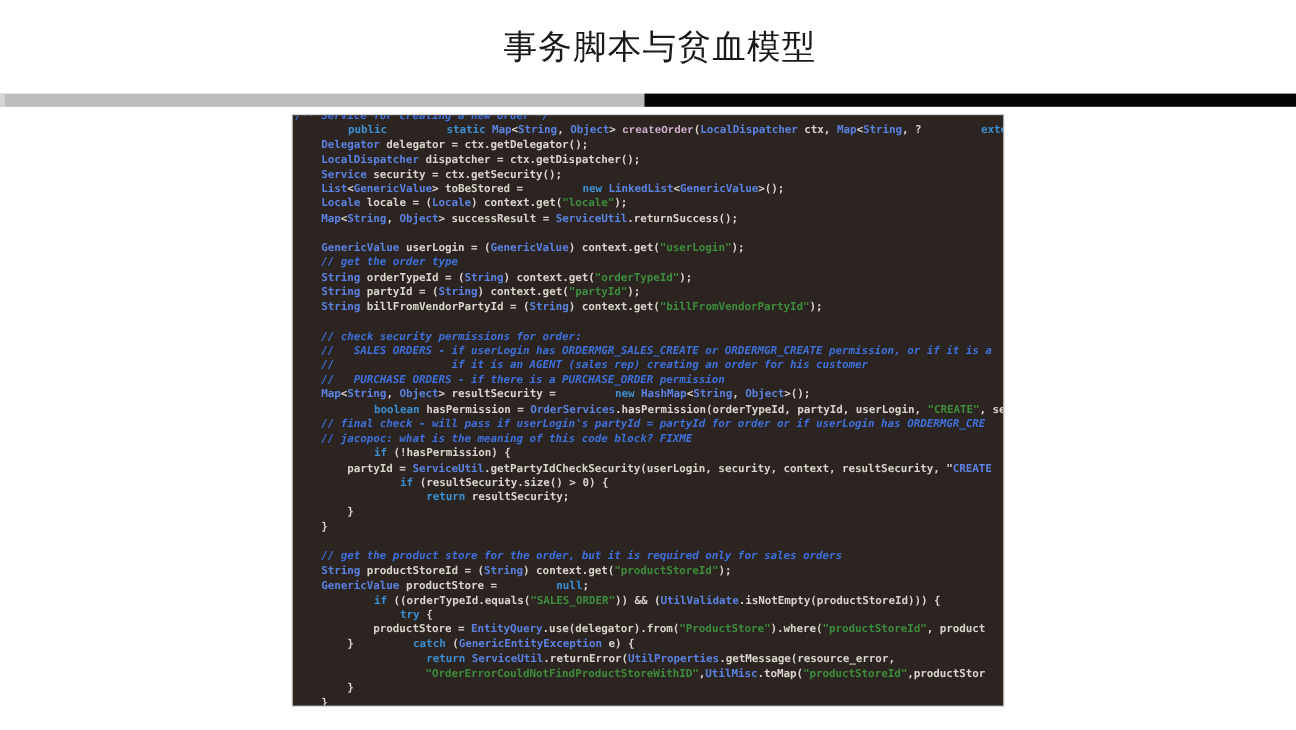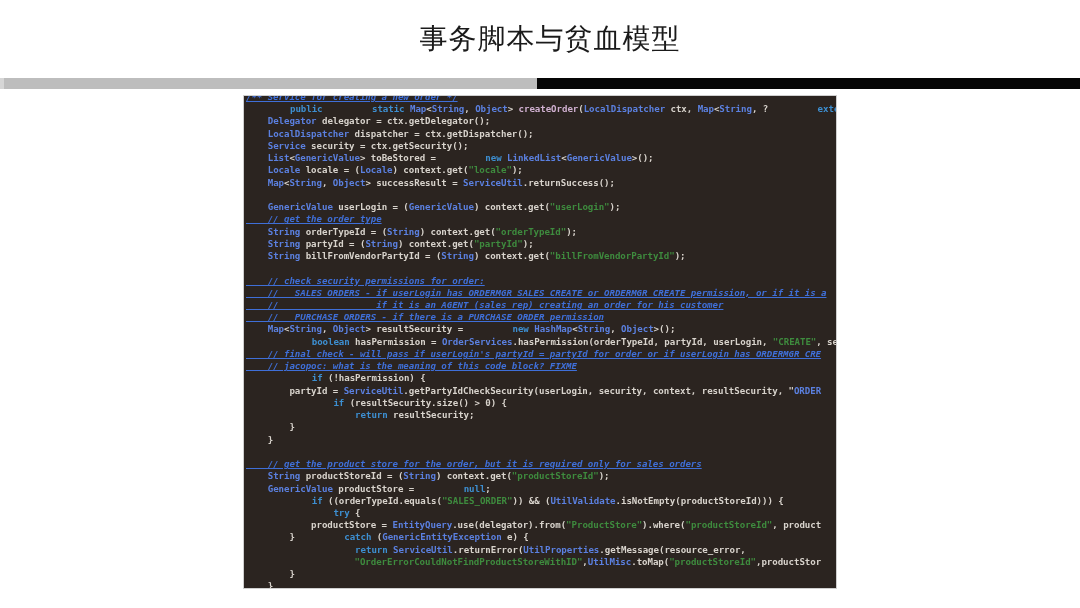--- a/index.html
+++ b/index.html
@@ -98,25 +98,25 @@
     margin: 0;
     padding: 0 0 0 2px;
     font-family: "DejaVu Sans Mono", "Liberation Mono", monospace;
     font-size: 9.1px;
     line-height: 12.23px;
     color: #d8d3cc;
     white-space: pre;
     font-weight: bold;
     letter-spacing: -0.05px;
   }
-  pre.code .cm  { color: #3f6fd8; font-style: italic; text-decoration: underline; }        
+  pre.code .cm  { color: #3f6fd8; font-style: italic; }        
   pre.code .kw  { color: #3d8fd1; font-weight: bold; margin-left: 44px; }          
   pre.code .ty  { color: #5b80e0; font-weight: bold; }          
   pre.code .st  { color: #3e8b3e; }                             
-  pre.code .fn  { color: #d0b0d0; font-weight: bold; }                             
+  pre.code .fn  { color: #d0b0d0; font-weight: bold; font-family: Liberation Mono, monospace; }                             
 
   
   .page-bottom-edge {
     position: absolute;
     left: 0;
     bottom: 0;
     width: 1080px;
     height: 2px;
     background: #ffffff;
   }
@@ -155,21 +155,21 @@
 
 <span class="cm">    // check security permissions for order:</span>
 <span class="cm">    //   SALES ORDERS - if userLogin has ORDERMGR_SALES_CREATE or ORDERMGR_CREATE permission, or if it is a</span>
 <span class="cm">    //                  if it is an AGENT (sales rep) creating an order for his customer</span>
 <span class="cm">    //   PURCHASE ORDERS - if there is a PURCHASE_ORDER permission</span>
     <span class="ty">Map</span>&lt;<span class="ty">String</span>, <span class="ty">Object</span>&gt; resultSecurity = <span class="kw">new</span> <span class="ty">HashMap</span>&lt;<span class="ty">String</span>, <span class="ty">Object</span>&gt;();
     <span class="kw">boolean</span> hasPermission = <span class="ty">OrderServices</span>.hasPermission(orderTypeId, partyId, userLogin, <span class="st">"CREATE"</span>, security
 <span class="cm">    // final check - will pass if userLogin's partyId = partyId for order or if userLogin has ORDERMGR_CRE</span>
 <span class="cm">    // jacopoc: what is the meaning of this code block? FIXME</span>
     <span class="kw">if</span> (!hasPermission) {
-        partyId = <span class="ty">ServiceUtil</span>.getPartyIdCheckSecurity(userLogin, security, context, resultSecurity, "<span class="ty">ORDER</span>
+        partyId = <span class="ty">ServiceUtil</span>.getPartyIdCheckSecurity(userLogin, security, context, resultSecurity, "<span class="ty">CREATE</span>
         <span class="kw">if</span> (resultSecurity.size() &gt; 0) {
             <span class="kw">return</span> resultSecurity;
         }
     }
 
 <span class="cm">    // get the product store for the order, but it is required only for sales orders</span>
     <span class="ty">String</span> productStoreId = (<span class="ty">String</span>) context.get(<span class="st">"productStoreId"</span>);
     <span class="ty">GenericValue</span> productStore = <span class="kw">null</span>;
     <span class="kw">if</span> ((orderTypeId.equals(<span class="st">"SALES_ORDER"</span>)) &amp;&amp; (<span class="ty">UtilValidate</span>.isNotEmpty(productStoreId))) {
         <span class="kw">try</span> {

